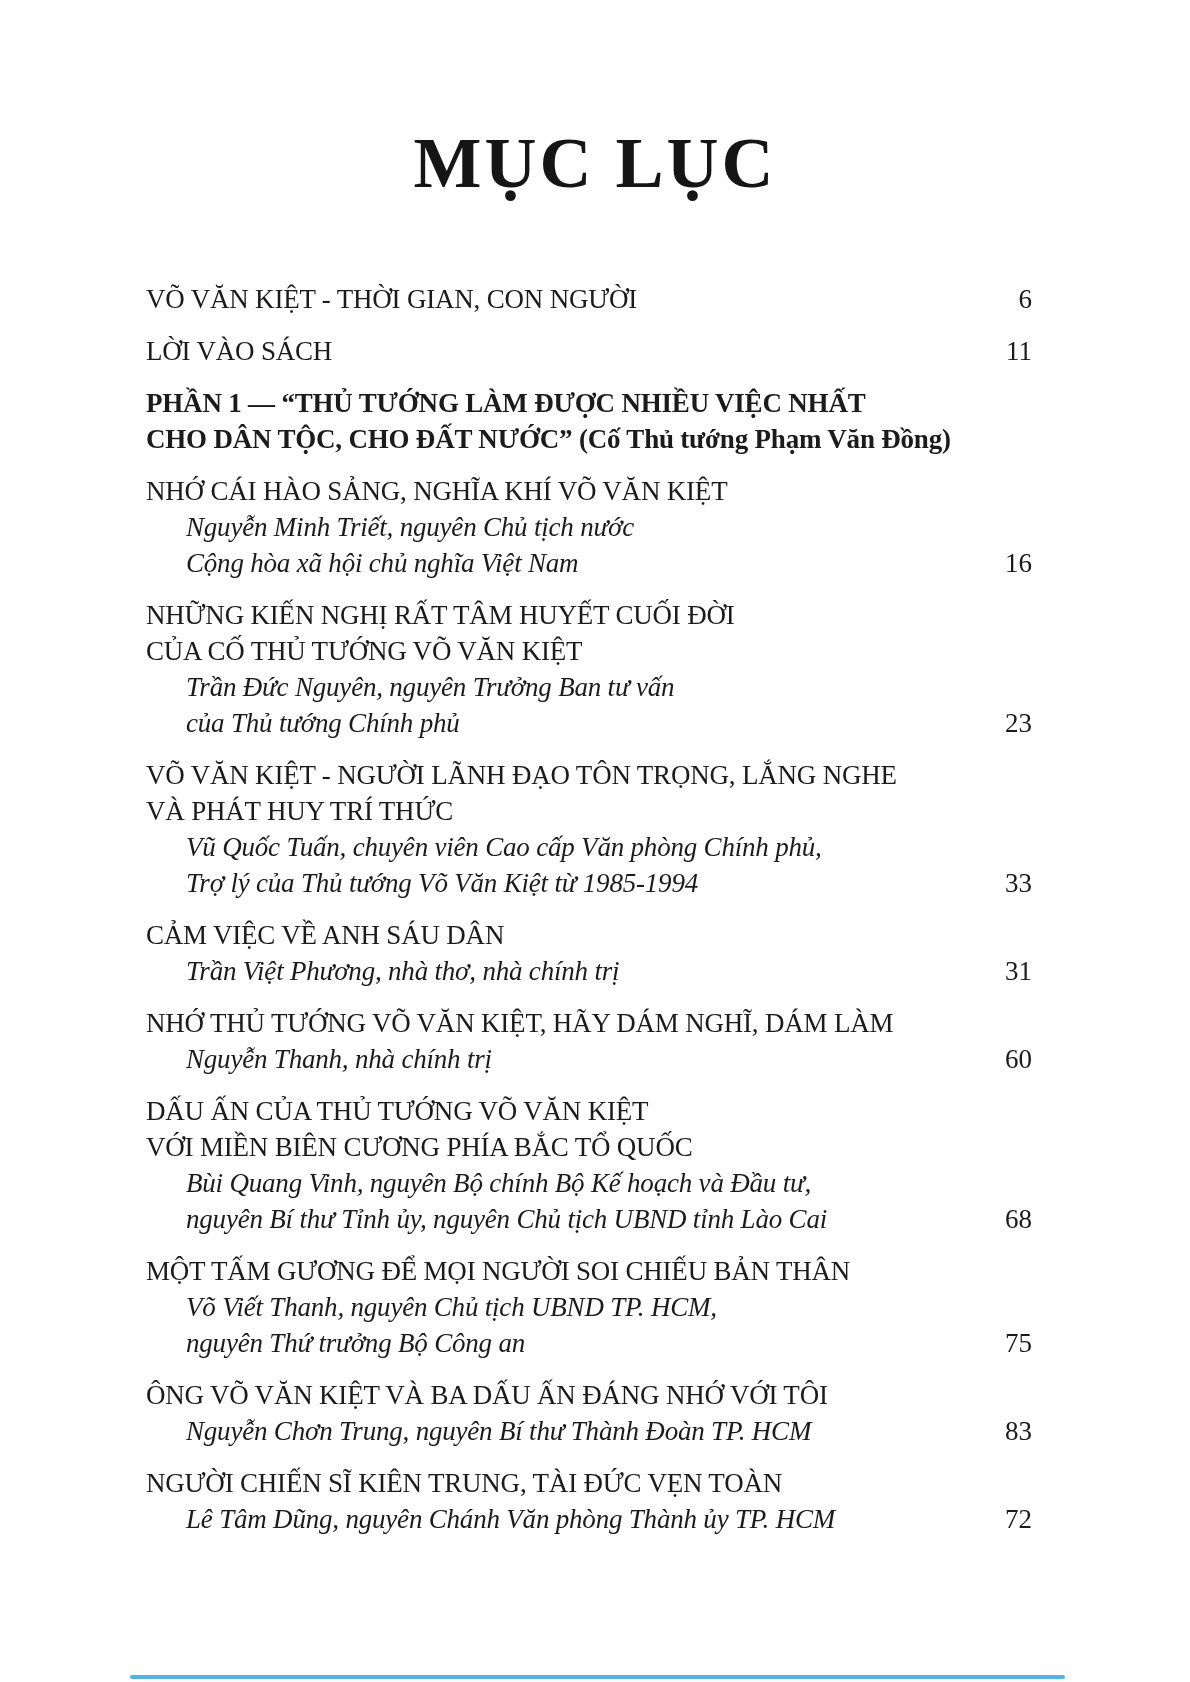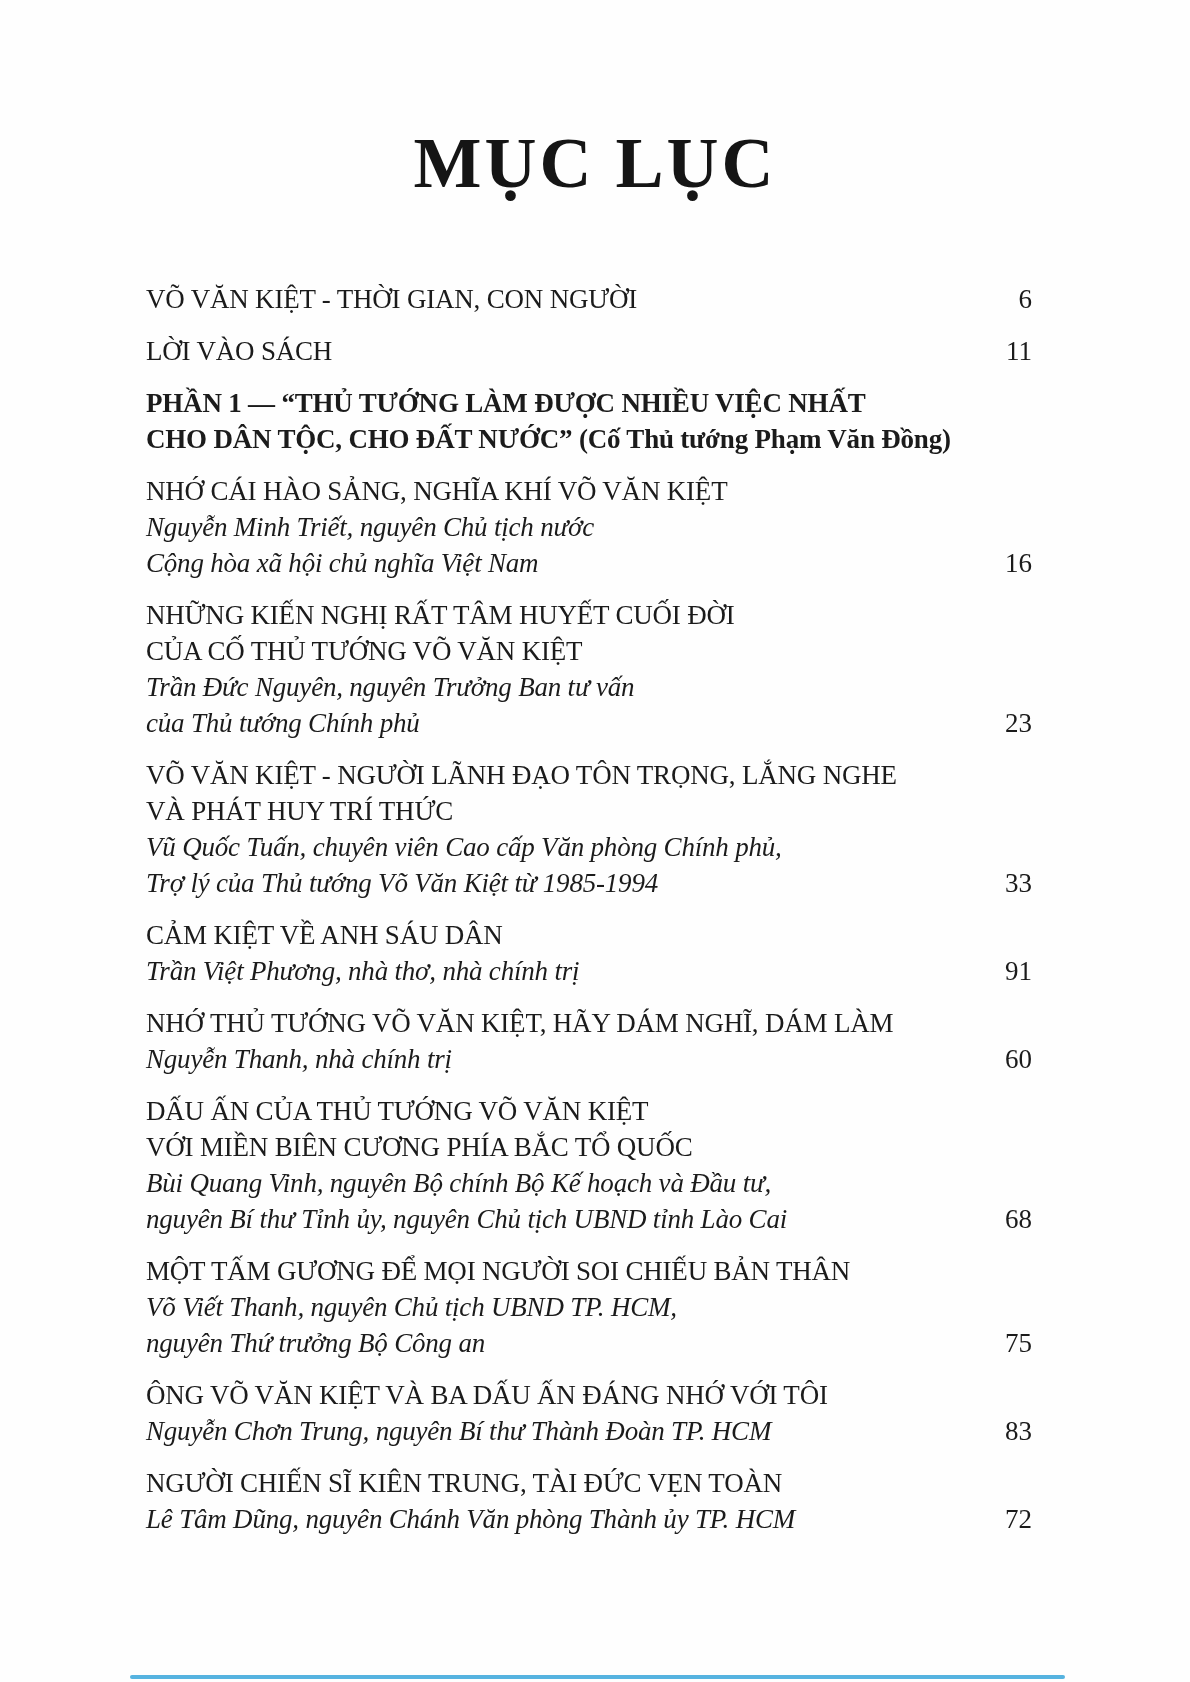--- a/index.html
+++ b/index.html
@@ -34,21 +34,21 @@
   .row {
     display:flex;
     align-items:baseline;
     line-height:36px;
     font-size:27px;
     white-space:nowrap;
   }
   .row .text { letter-spacing:-0.2px; }
   .row.caps .text { font-weight:400; }
   .entry.part .row .text { font-weight:700;text-align:center; }
-  .row.author .text { font-style:italic; font-weight:400; }
+  .row.author .text { font-style:italic; font-weight:400;margin-left:40px; }
   .page-num {
     margin-left:auto;
     padding-left:24px;
     font-style:normal;
     font-weight:400;
     font-size:27px;
     color:#1b1b1b;
   }
 
   .bottom-accent {
@@ -123,25 +123,25 @@
         <div class="row author">
           <span class="text">Vũ Quốc Tuấn, chuyên viên Cao cấp Văn phòng Chính phủ,</span>
         </div>
         <div class="row author">
           <span class="text">Trợ lý của Thủ tướng Võ Văn Kiệt từ 1985-1994</span>
           <span class="page-num">33</span>
         </div>
       </div>
       <div class="entry">
         <div class="row caps">
-          <span class="text">CẢM KIỆT VỀ ANH SÁU DÂN</span>
+          <span class="text">CẢM VIỆC VỀ ANH SÁU DÂN</span>
         </div>
         <div class="row author">
           <span class="text">Trần Việt Phương, nhà thơ, nhà chính trị</span>
-          <span class="page-num">91</span>
+          <span class="page-num">31</span>
         </div>
       </div>
       <div class="entry">
         <div class="row caps">
           <span class="text">NHỚ THỦ TƯỚNG VÕ VĂN KIỆT, HÃY DÁM NGHĨ, DÁM LÀM</span>
         </div>
         <div class="row author">
           <span class="text">Nguyễn Thanh, nhà chính trị</span>
           <span class="page-num">60</span>
         </div>

